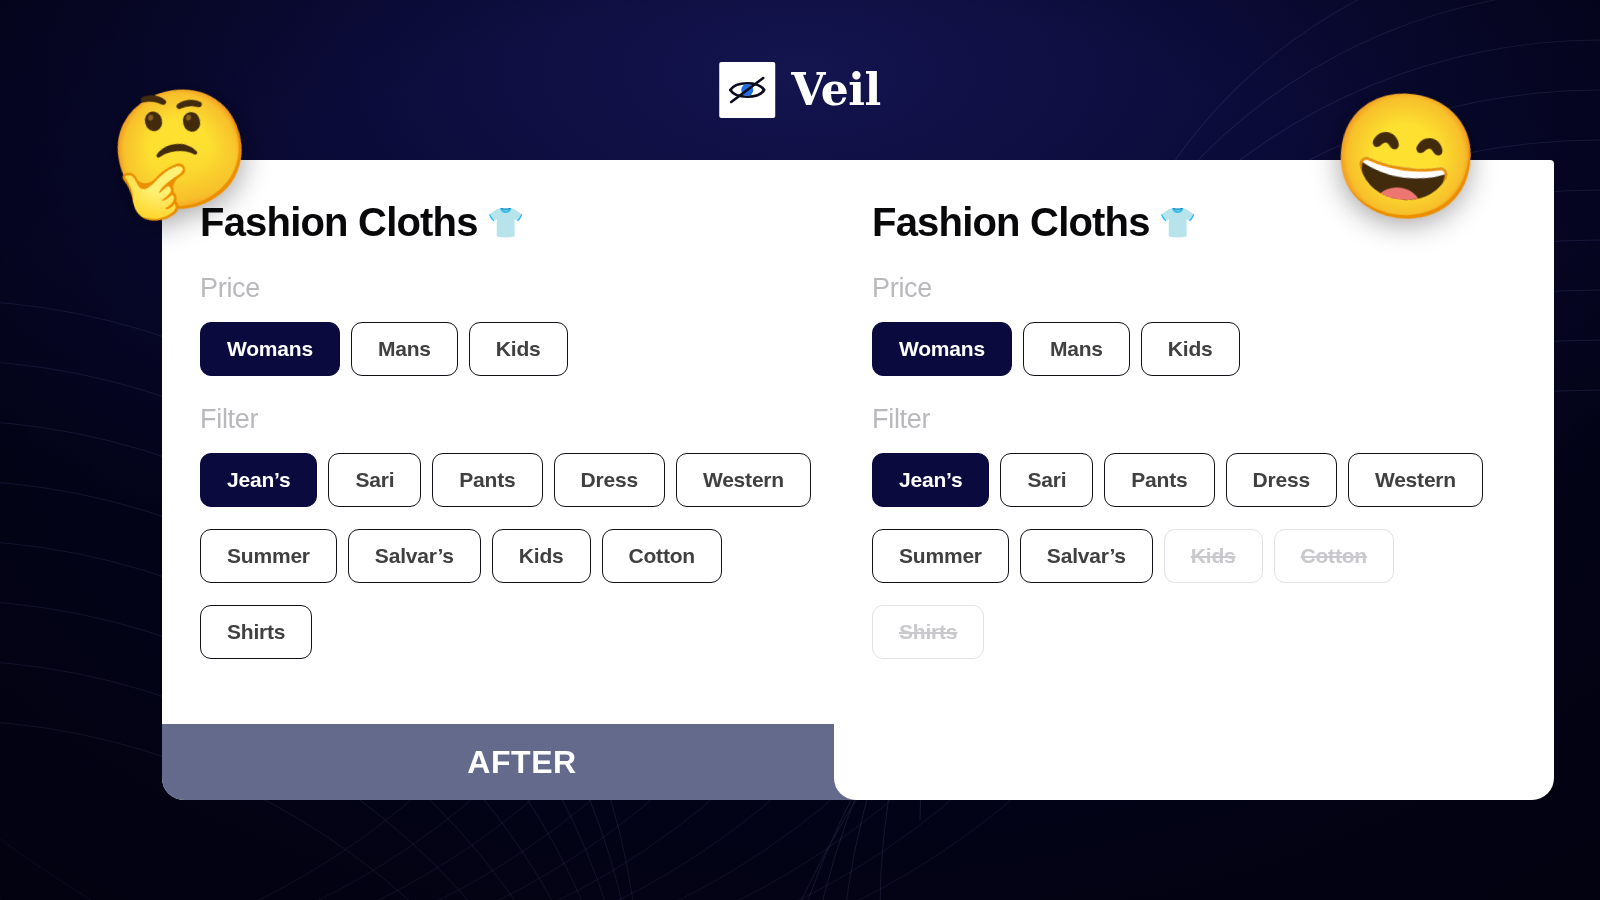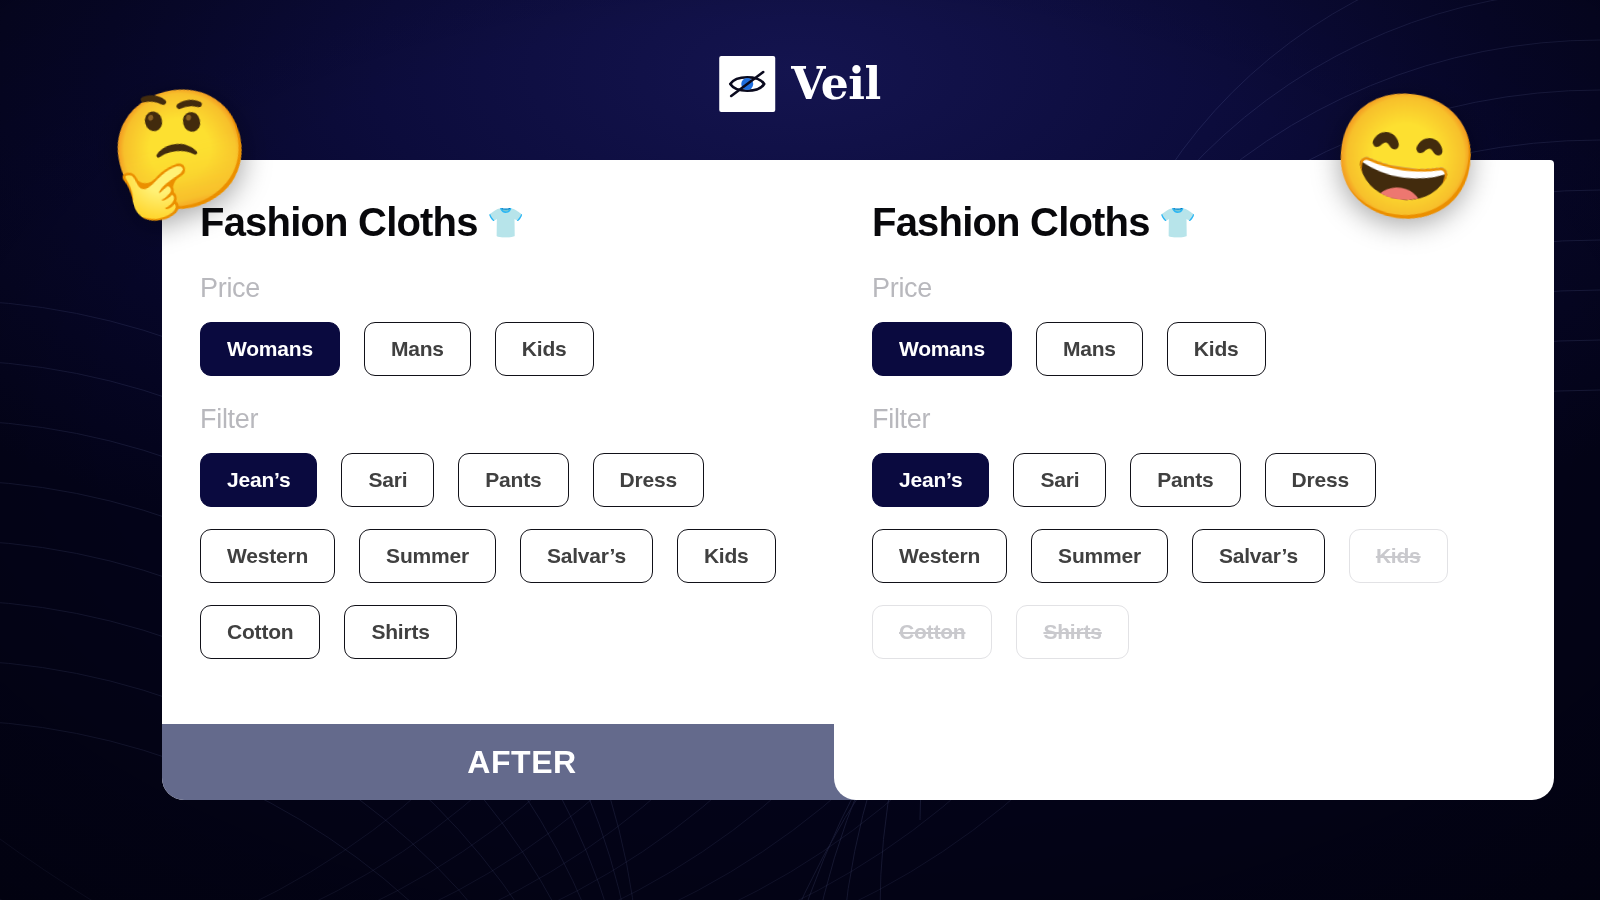--- a/index.html
+++ b/index.html
@@ -33,21 +33,21 @@
     position: absolute;
     inset: 0;
     background:
       radial-gradient(ellipse 95% 95% at 50% 45%, rgba(0,0,0,0) 45%, rgba(0,0,0,0.55) 100%);
     pointer-events: none;
   }
 
   
   .brand {
     position: absolute;
-    top: 56px;
+    top: 62px;
     left: 50%;
     transform: translateX(-50%);
     display: flex;
     align-items: center;
     gap: 16px;
     z-index: 8;
   }
   .brand-mark {
     width: 56px;
     height: 56px;
@@ -103,21 +103,21 @@
     margin-top: 28px;
     font-size: 27px;
     font-weight: 400;
     color: #b8b8bd;
     letter-spacing: -0.3px;
   }
 
   .chip-row {
     display: flex;
     flex-wrap: wrap;
-    gap: 22px 24px;
+    gap: 22px 11px;
     margin-top: 18px;
   }
 
   .chip {
     min-height: 54px;
     padding: 0 26px;
     border-radius: 11px;
     border: 1.6px solid #111118;
     background: #ffffff;
     color: #404040;

